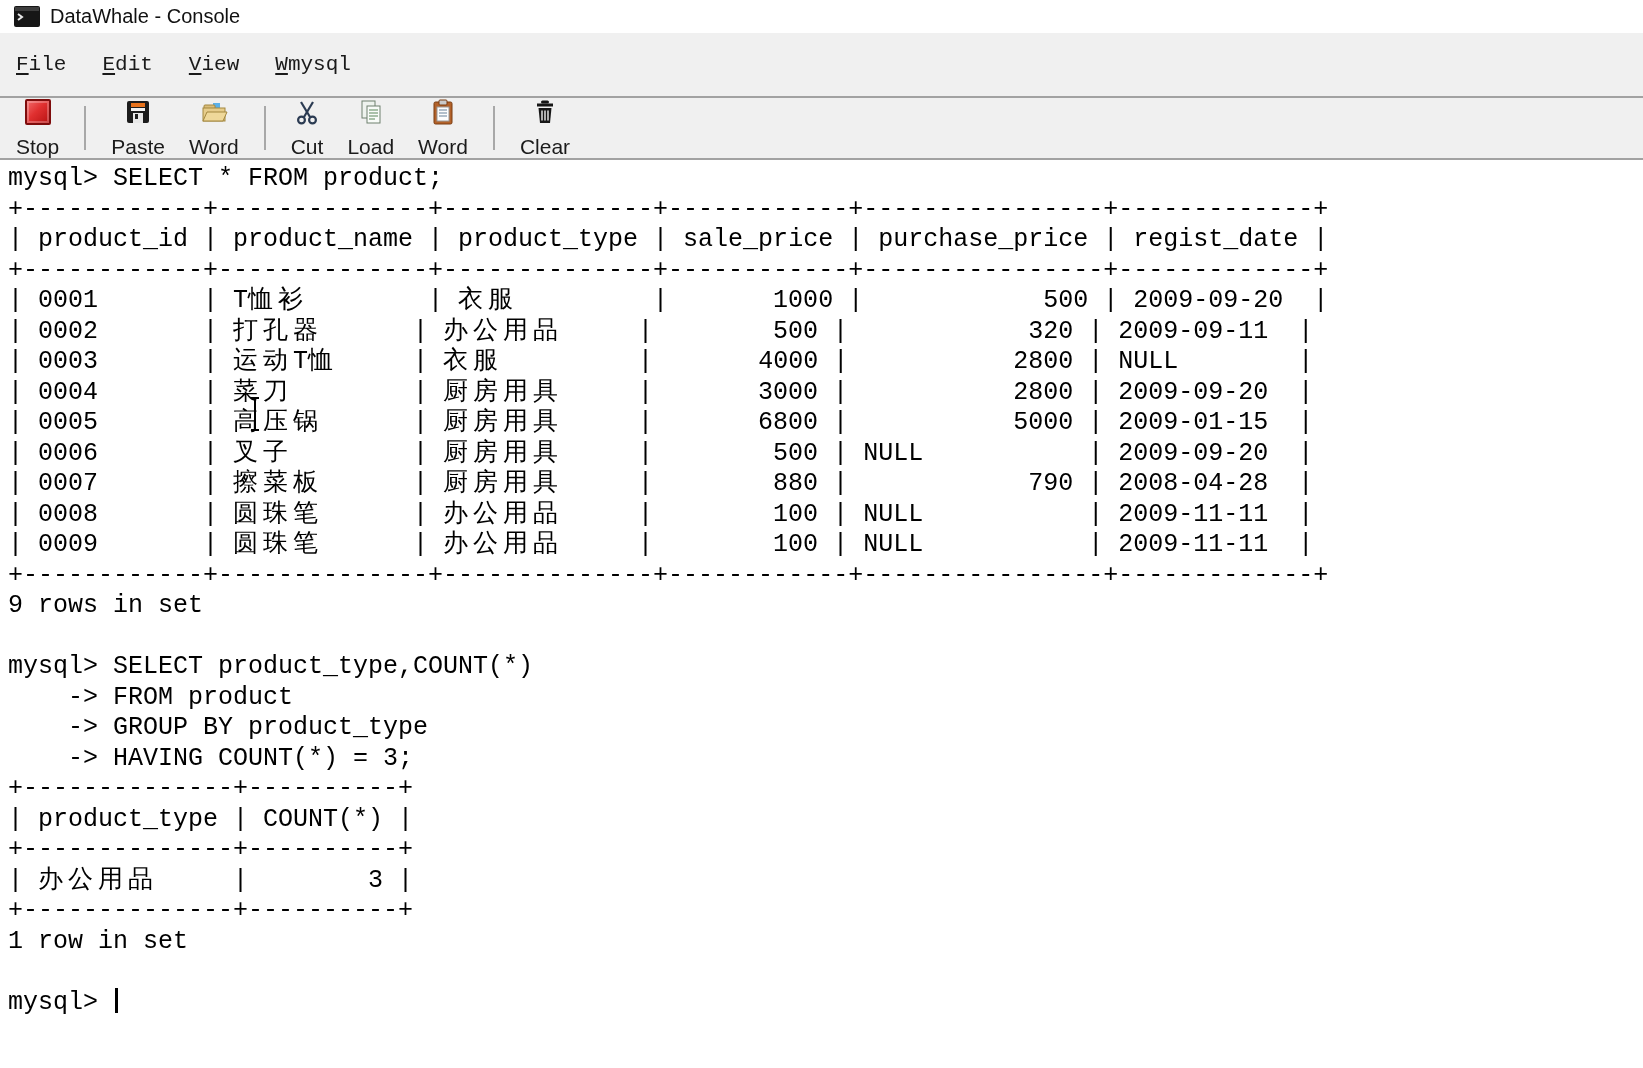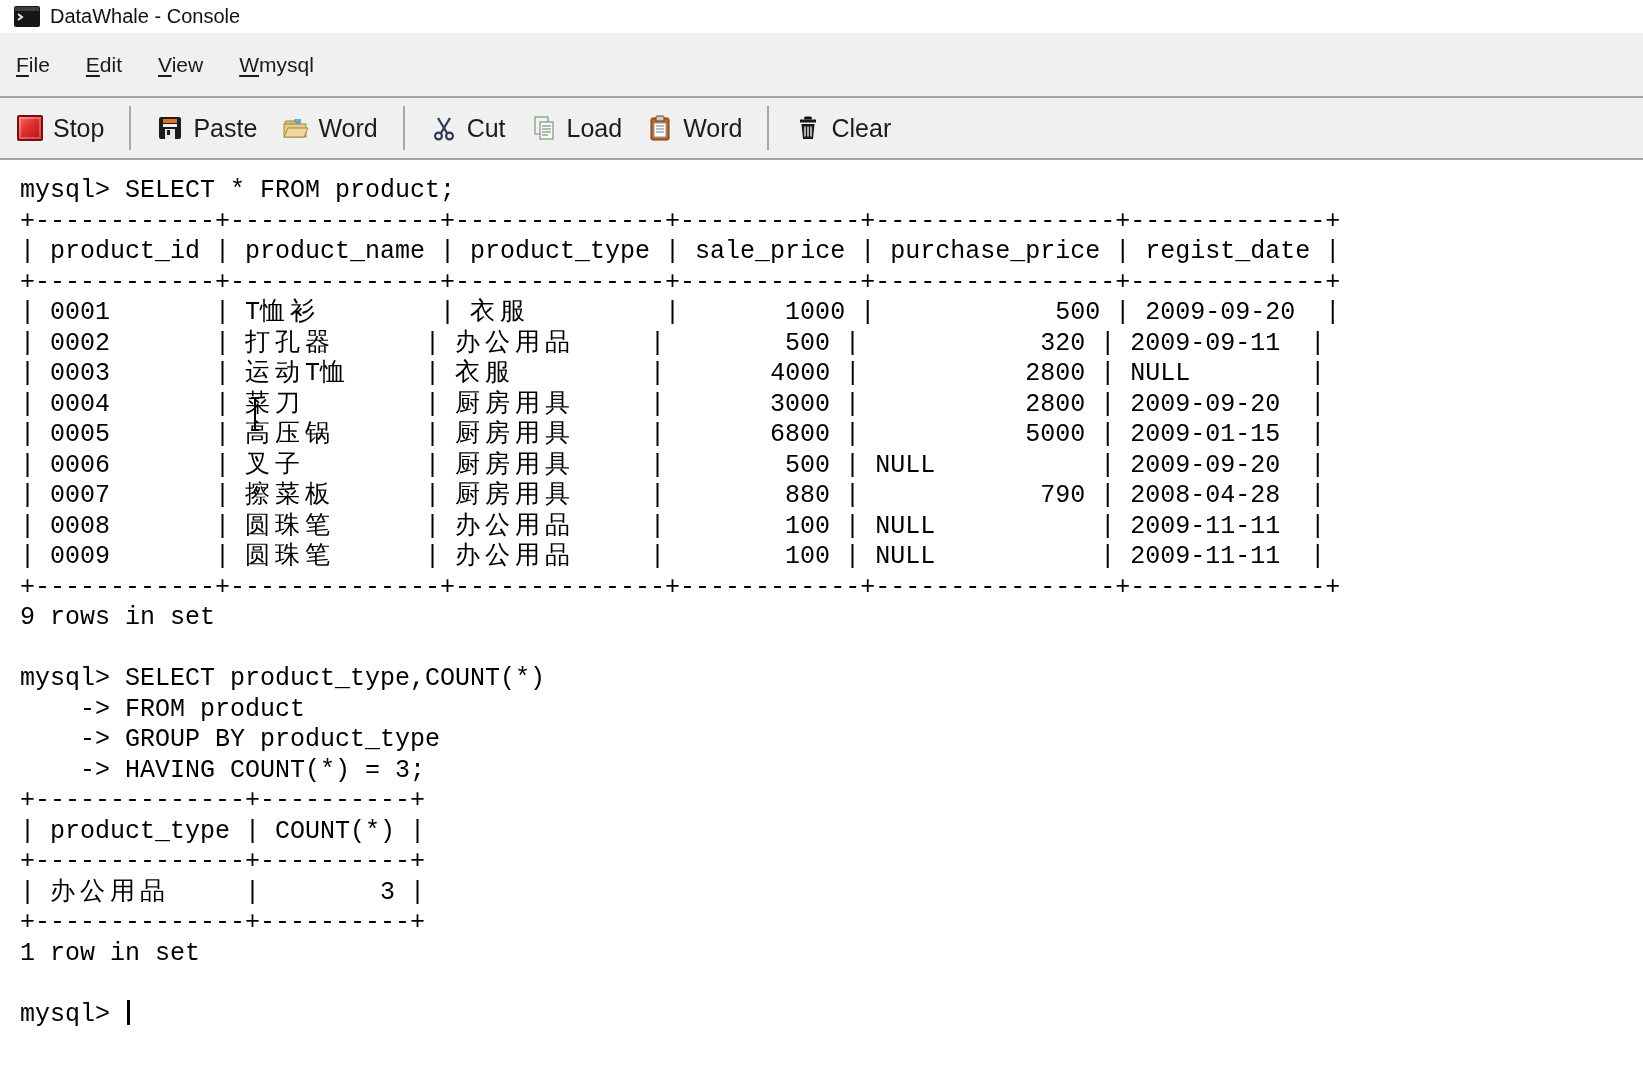--- a/index.html
+++ b/index.html
@@ -8,38 +8,38 @@
     width:1643px; height:1068px; overflow:hidden;
     background:#ffffff;
     font-family:"Liberation Sans", sans-serif;
     color:#111;
   }
   
   .titlebar { height:33px; background:#ffffff; display:flex; align-items:center; padding-left:14px;border-radius:7px; }
   .app-icon { width:26px; height:21px; margin-right:10px; display:inline-block; }
   .title-text { font-size:20px; color:#111; white-space:nowrap; }
   
-  .menubar { height:63px; background:#f0f0f0; display:flex; align-items:center; padding-left:10px; }
+  .menubar { height:63px; background:#f0f0f0; display:flex; align-items:center; padding-left:10px;font-family:Liberation Mono, monospace; }
   .menu-item { font-size:21px; color:#1a1a1a; margin-right:24px; padding:4px 6px; cursor:default; white-space:nowrap; }
   .menu-item .mn { text-decoration:underline; text-underline-offset:3px; }
   
   .toolbar { height:64px; background:#f0f0f0; border-top:2px solid #a2a2a2; border-bottom:2px solid #a2a2a2;
              display:flex; align-items:center; padding:0 4px; }
-  .tbtn { display:flex; align-items:center; gap:9px; padding:7px 11px; font-size:25px; color:#1b1b1b;
-          border:1px solid transparent; border-radius:3px; white-space:nowrap; }
+  .tbtn { display:flex; align-items:center; gap:9px; padding:7px 11px; font-size:21px; color:#1b1b1b;
+          border:1px solid transparent; border-radius:3px; white-space:nowrap;flex-direction:column; }
   .tbtn.active { background:#cfe7fa; border:1px solid #8fc0e8; }
   .tsep { width:2px; height:44px; background:#a8a8a8; margin:0 13px; }
   .icon { width:28px; height:28px; display:inline-block; flex:0 0 auto; }
   .stop-sq { width:26px; height:26px; border:2px solid #7e0c0c; border-radius:2px;
              background:linear-gradient(135deg,#f26a6a 0%, #e03030 45%, #b81212 100%);
              box-shadow:inset 0 0 0 2px rgba(255,255,255,0.25); }
   
   .console { position:relative; height:907px; background:#ffffff; overflow:hidden; }
   .console pre {
-    margin:12px; padding:4px 0 0 8px;
+    margin:0; padding:4px 0 0 8px;
     font-family:"Liberation Mono","DejaVu Sans Mono", monospace;
     font-size:25px; line-height:30.5px; color:#000; white-space:pre;
   }
   .console .w2 { display:inline-block; width:2ch; overflow:visible; }
   .caret { display:inline-block; width:3px; height:25px; background:#000; vertical-align:-4px; margin-left:2px; }
   .ibeam { position:absolute; left:248px; top:236px; width:14px; height:36px; }
 </style>
 </head>
 <body>
 

